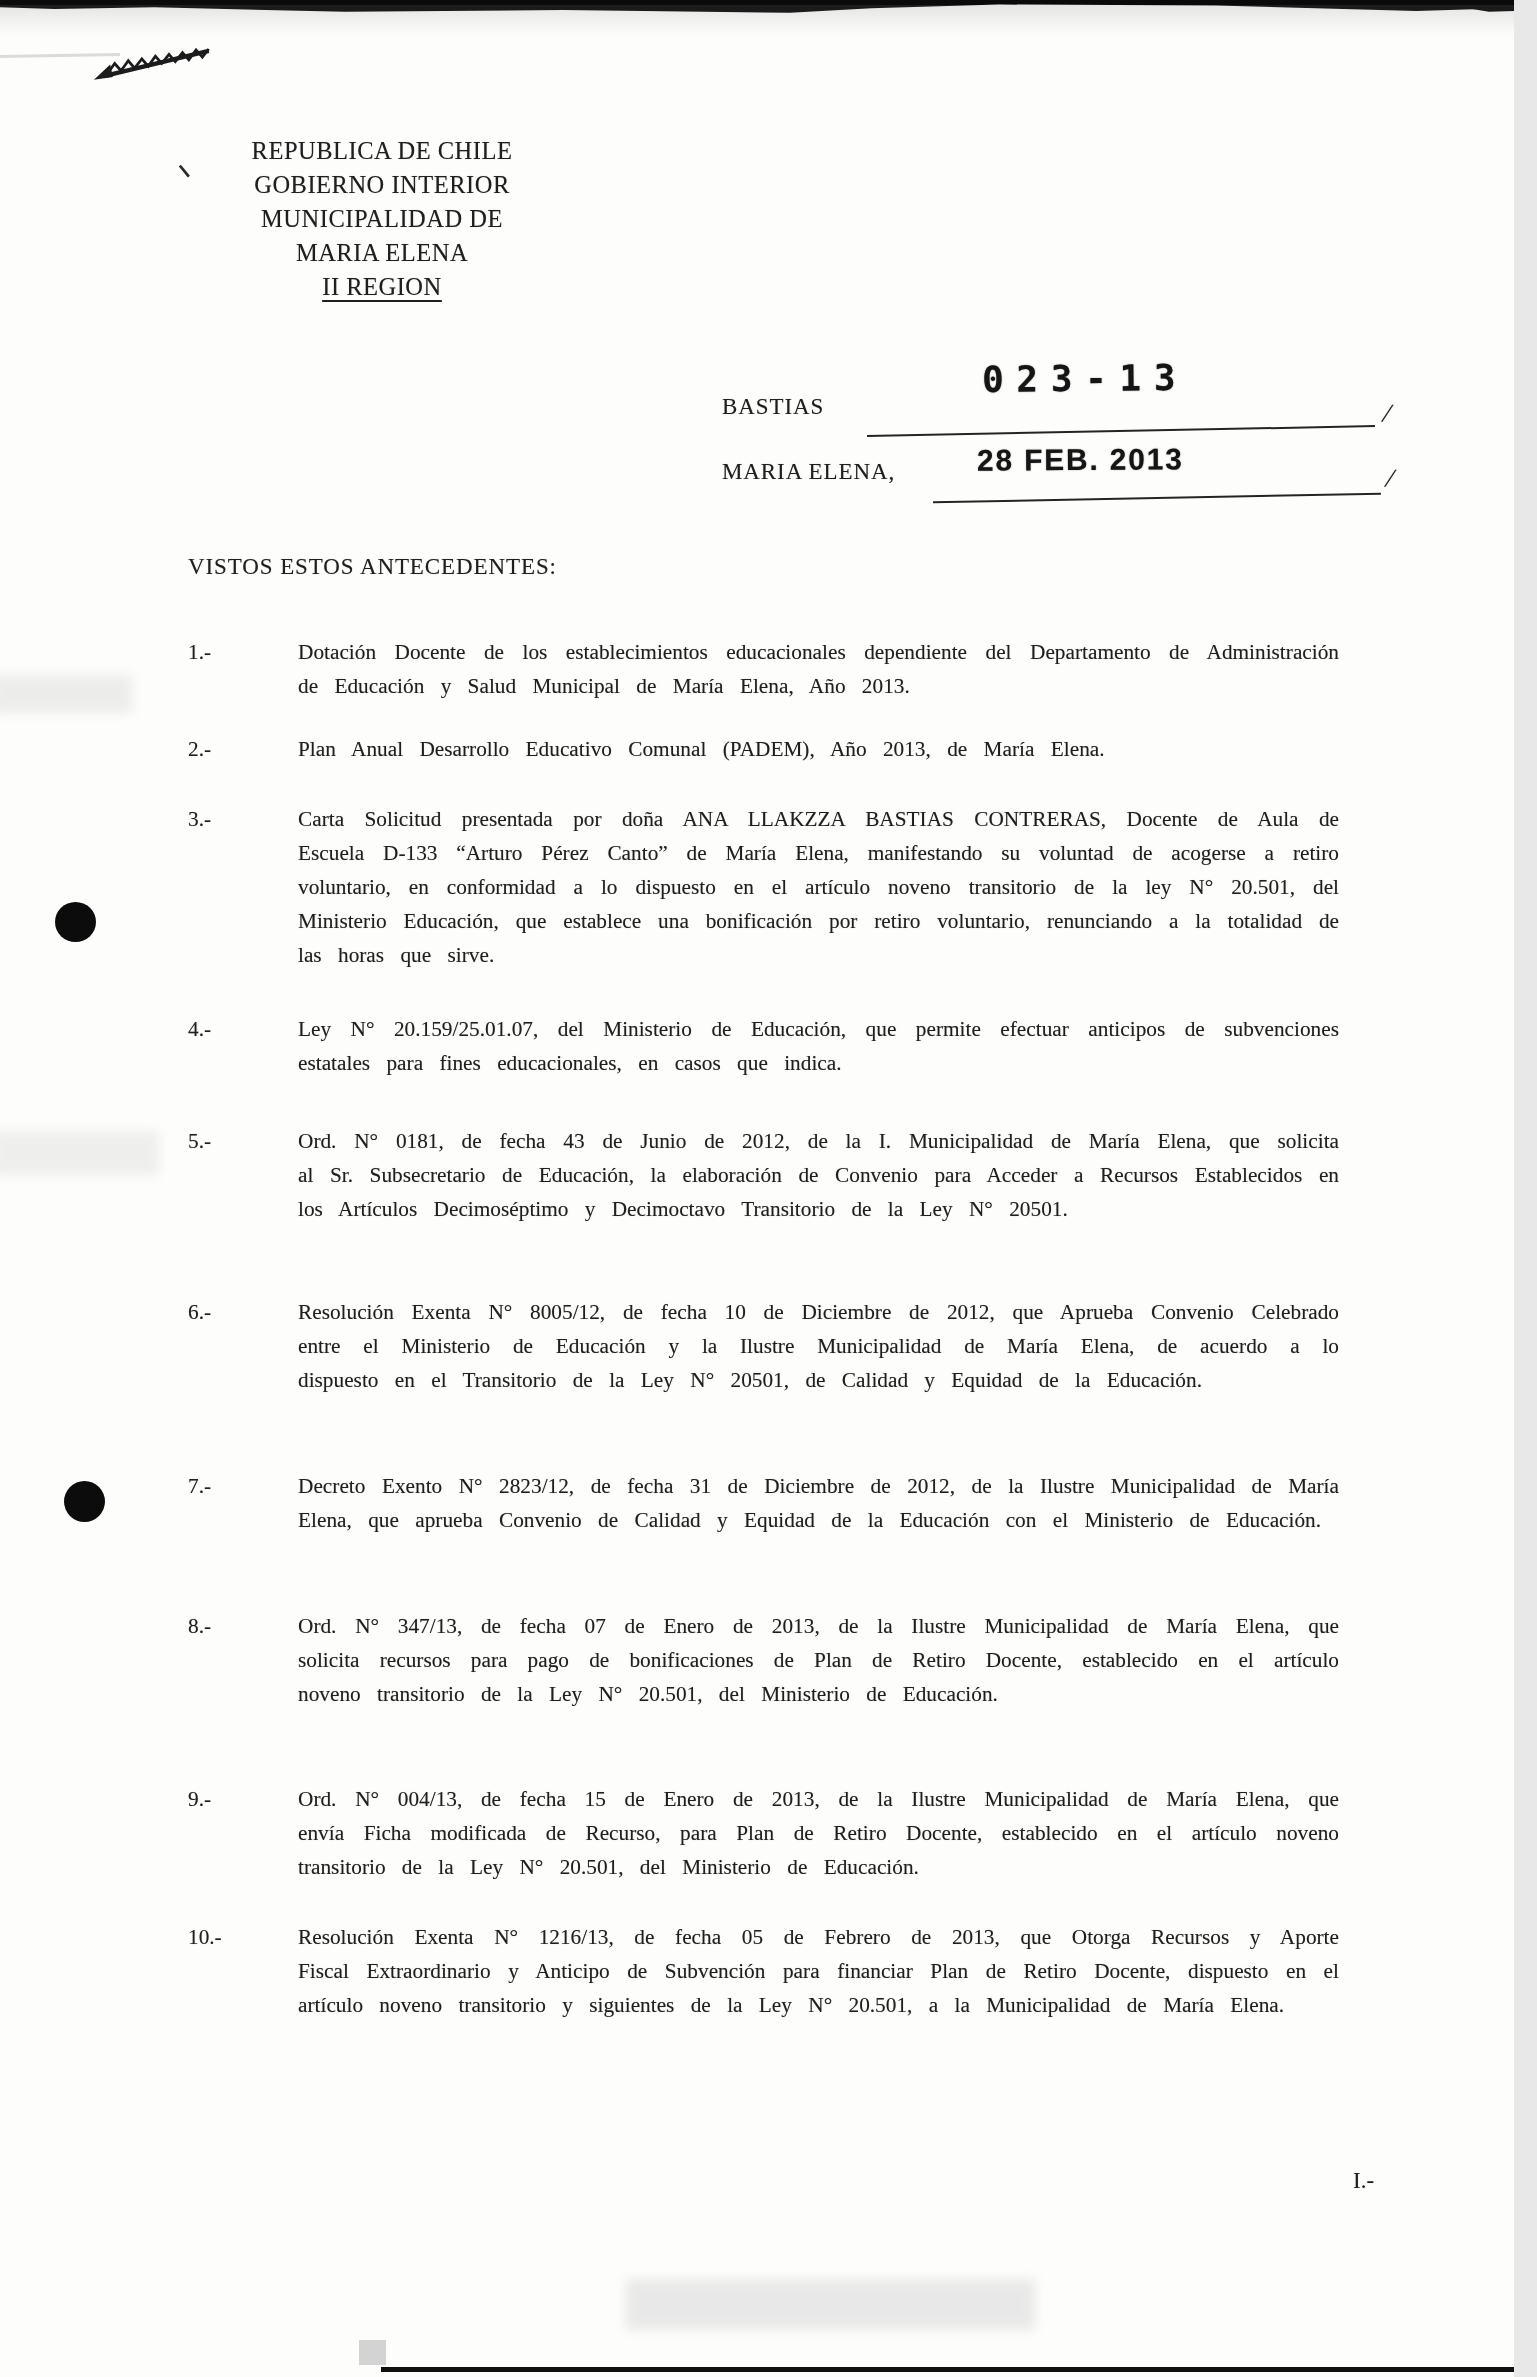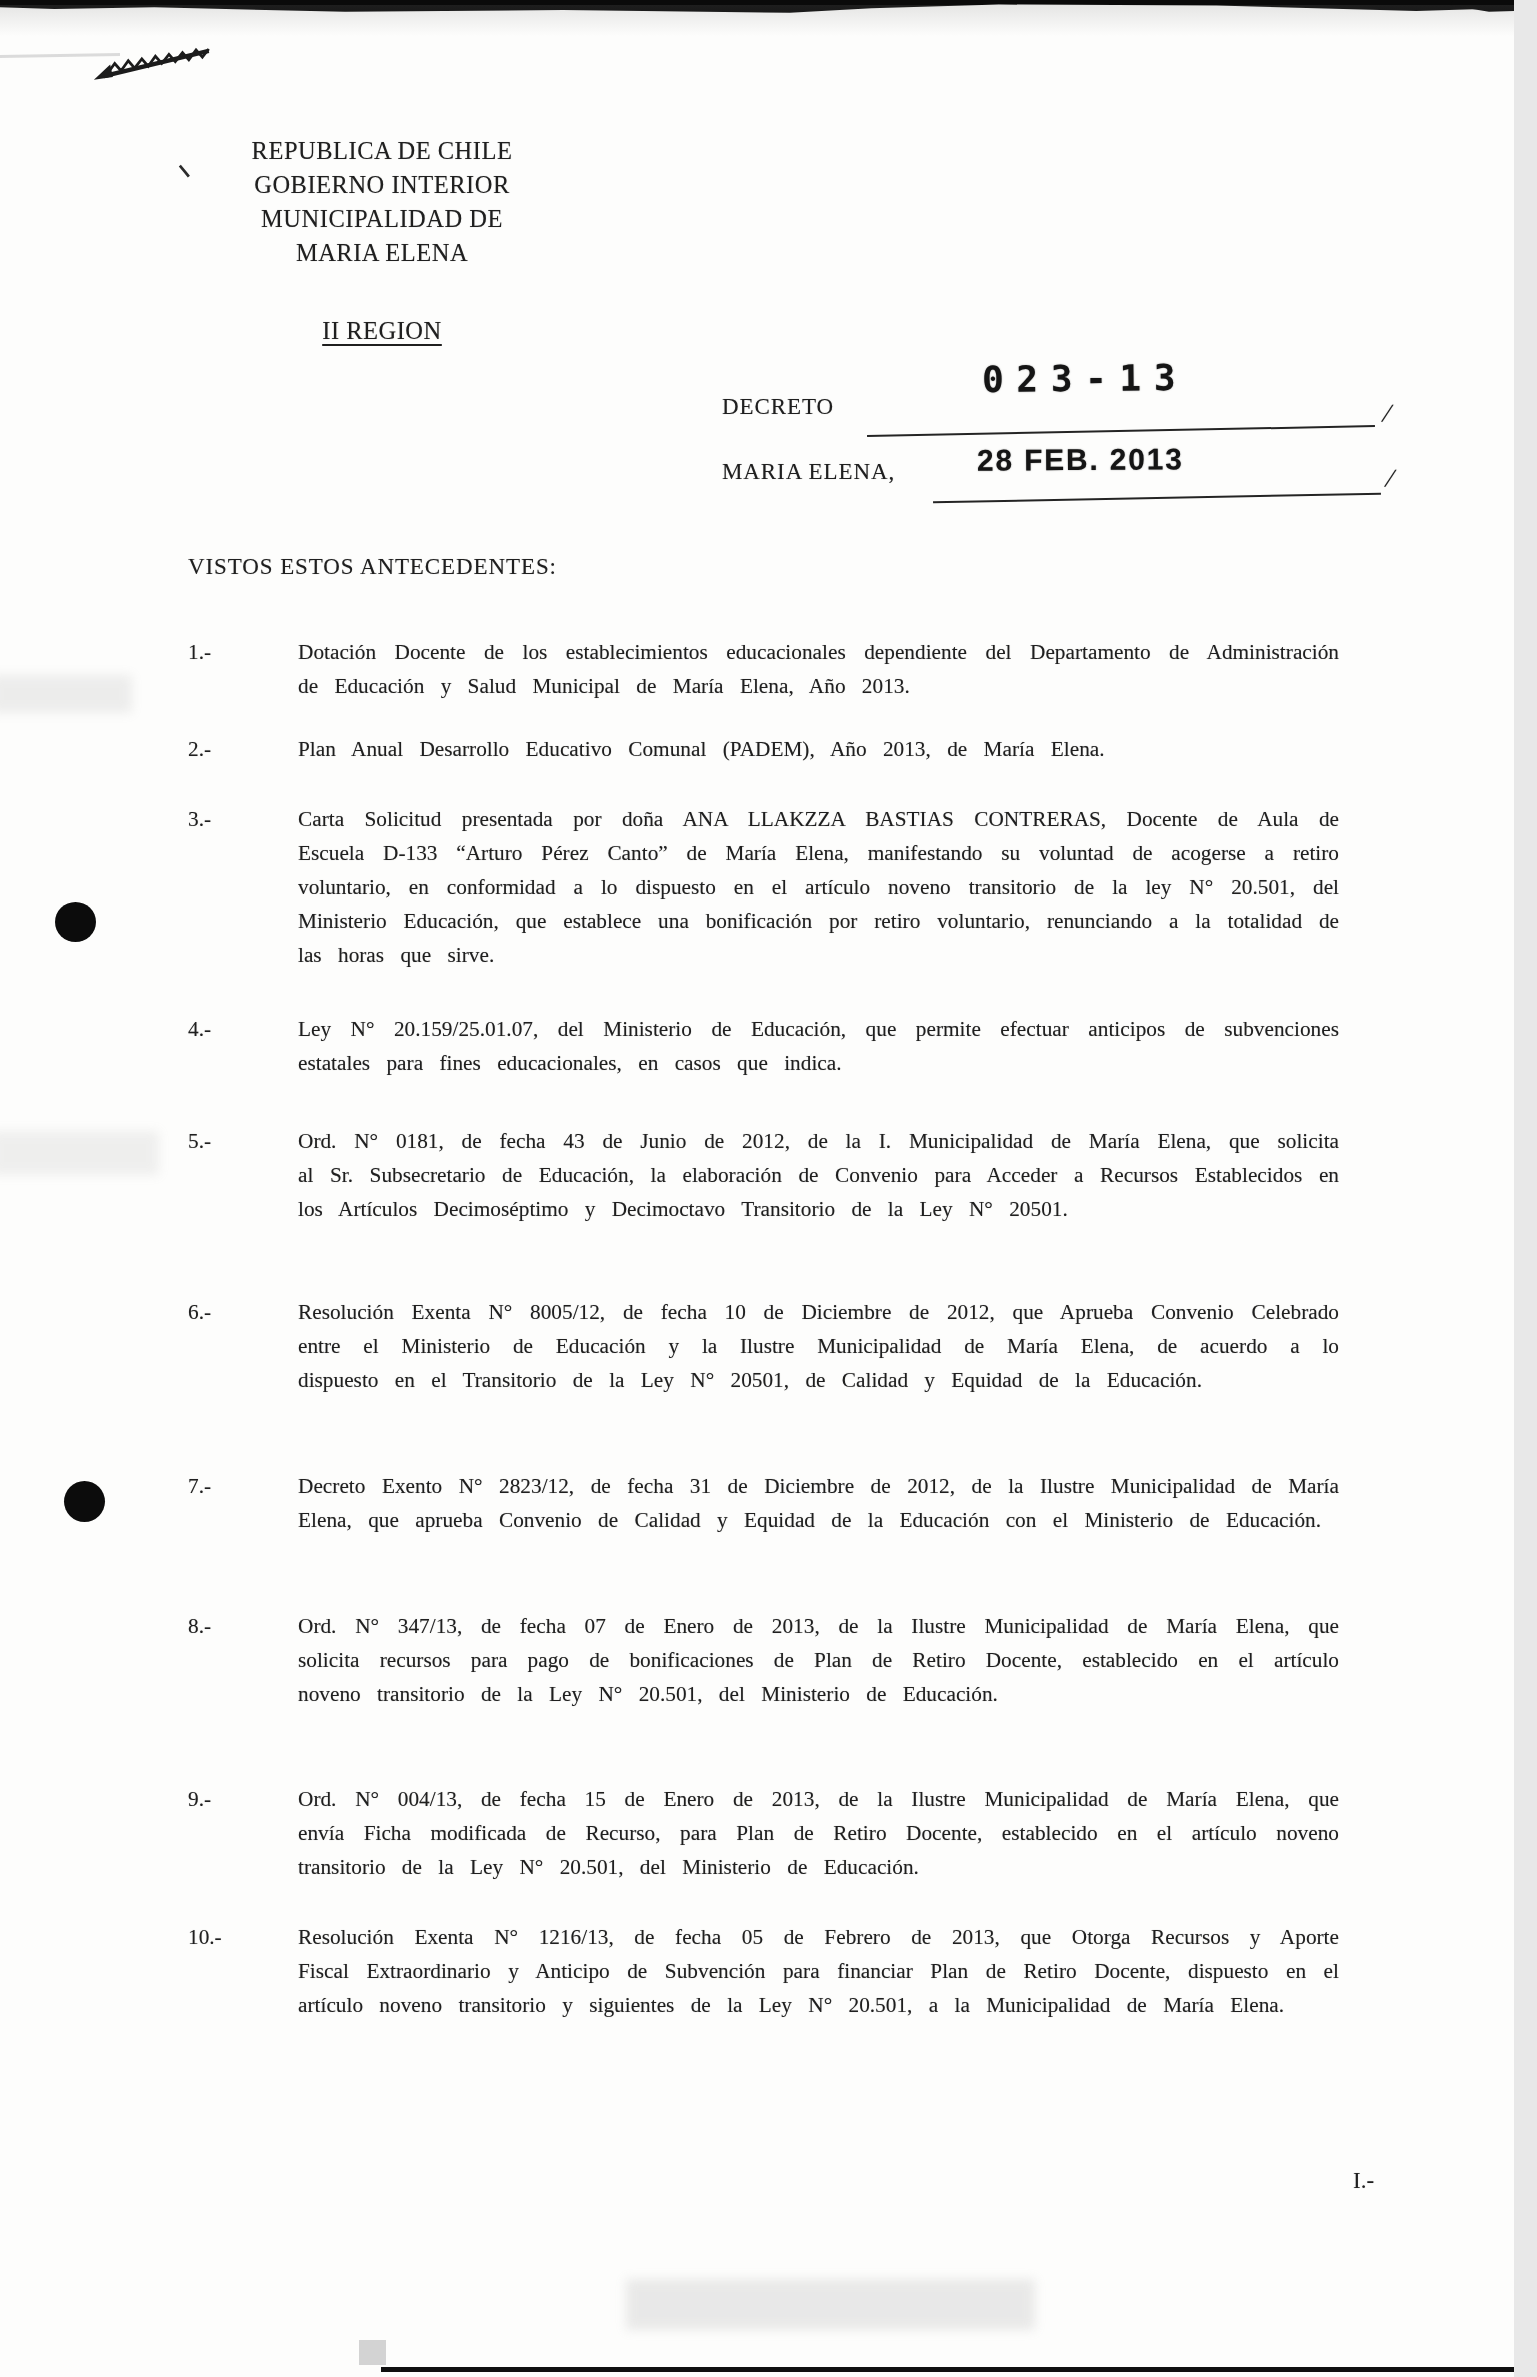--- a/index.html
+++ b/index.html
@@ -27,21 +27,21 @@
   .smudge-bottom { left:626px; top:2279px; width:409px; height:51px; opacity:0.2; }
   .bottom-line { position:absolute; left:381px; top:2367px; width:1157px; height:4.5px; background:#101010; }
   .bottom-square { position:absolute; left:359px; top:2340px; width:27px; height:24.5px; background:#b0b0b0; opacity:0.55; }
   .right-edge-line { position:absolute; left:1531px; top:1888px; width:1.8px; height:489px; background:#c9c9c9; }
 
   
   .letterhead {
     position:absolute; left:225px; top:134px; width:314px;
     text-align:center; font-size:24.5px; line-height:34px; letter-spacing:0.5px;
   }
-  .lh-underlined { text-decoration:underline; text-underline-offset:4.5px; text-decoration-thickness:1.8px;margin-top:44px; }
+  .lh-underlined { text-decoration:underline; text-underline-offset:4.5px; text-decoration-thickness:1.8px; }
 
   
   .decree-label { position:absolute; left:722px; top:394px; font-size:23px; letter-spacing:0.9px; }
   .date-label   { position:absolute; left:722px; top:459px; font-size:23px; letter-spacing:0.9px; }
   .stamp-number {
     position:absolute; left:982px; top:358px;
     font-family:"DejaVu Sans Mono", monospace; font-weight:bold;
     font-size:36px; letter-spacing:12.7px; color:#151515;
     transform:rotate(-0.6deg); text-shadow:0 0 1.4px rgba(0,0,0,0.5);
   }
@@ -113,21 +113,21 @@
   <div class="right-edge-line"></div>
 
   <div class="letterhead ink">
     <div class="lh-line">REPUBLICA DE CHILE</div>
     <div class="lh-line">GOBIERNO INTERIOR</div>
     <div class="lh-line">MUNICIPALIDAD DE</div>
     <div class="lh-line">MARIA ELENA</div>
     <div class="lh-line lh-underlined">II REGION</div>
   </div>
 
-  <div class="decree-label ink">DECRETO</div>
+  <div class="decree-label ink">BASTIAS</div>
   <div class="stamp-number">023-13</div>
   <div class="rule rule-1"></div>
   <div class="slash slash-1 ink">/</div>
 
   <div class="date-label ink">MARIA ELENA,</div>
   <div class="stamp-date">28 FEB. 2013</div>
   <div class="rule rule-2"></div>
   <div class="slash slash-2 ink">/</div>
 
   <div class="section-title ink">VISTOS ESTOS ANTECEDENTES:</div>

